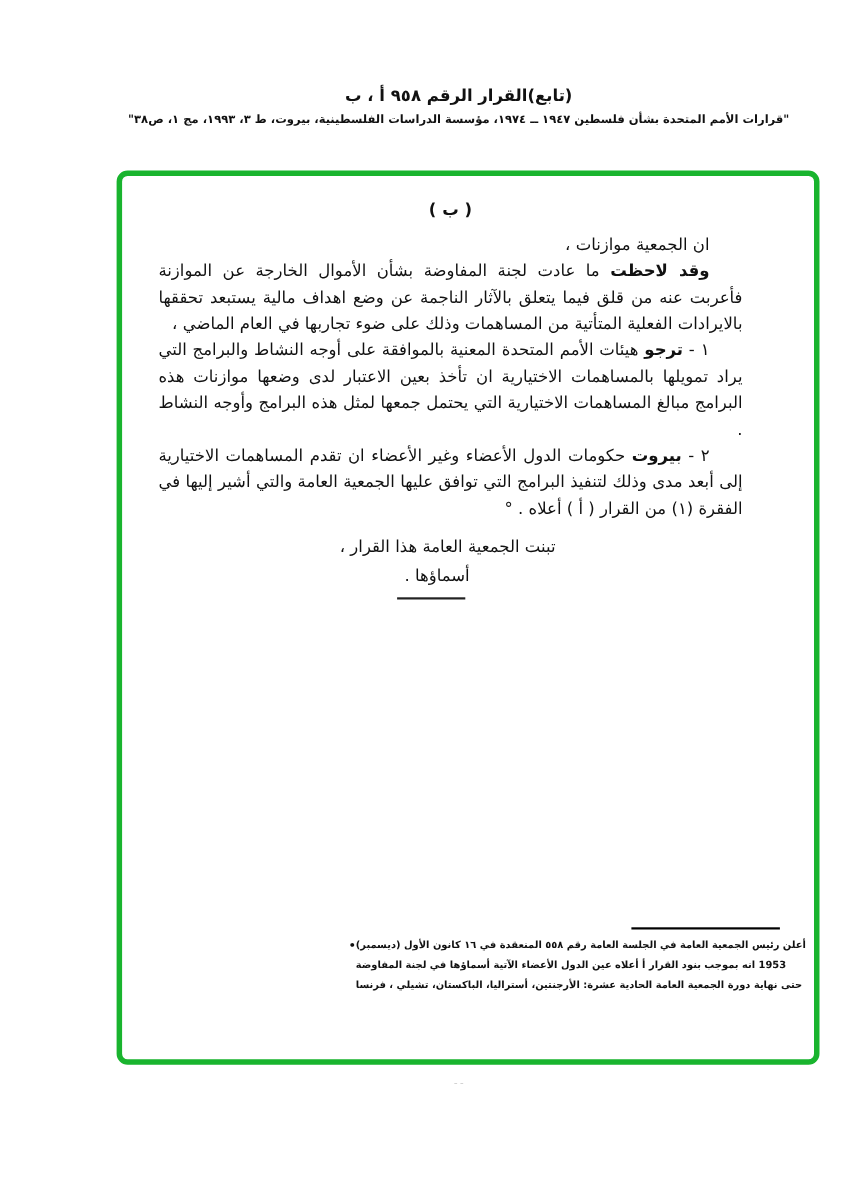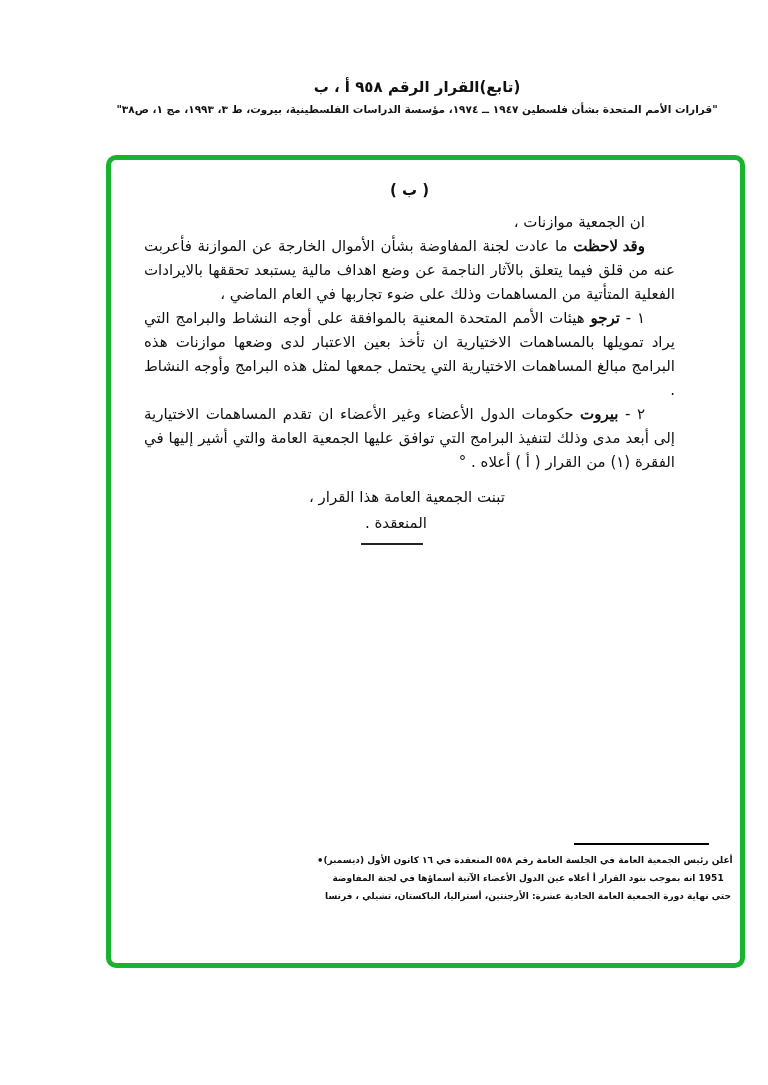--- a/index.html
+++ b/index.html
@@ -17,33 +17,33 @@
     box-sizing:border-box;border:5px solid var(--green,#19b42e);border-radius:10px;
     background:#fff;
   }
   .box-content{
     position:absolute;top:18px;right:65px;left:33px;
     direction:rtl;text-align:justify;
     font-size:15px;line-height:24px;
   }
   .section-label{text-align:center;font-weight:bold;font-size:15px;margin:0 0 8px 0;}
   .para{margin:0;text-indent:30px;}
-  .lead{font-weight:bold;font-family:Liberation Serif, serif;}
+  .lead{font-weight:bold;}
   .closing{margin:10px 170px 0 0;line-height:26px;}
   .closing-line{text-align:right;}
   .closing-line.c2{padding-right:8px;}
   .closing-line.c3{padding-right:78px;}
   .end-divider{width:62px;border-top:2px solid #222;margin:7px 82px 0 auto;}
   
   .footnote-area{position:absolute;top:683px;right:31px;width:392px;}
   .footnote-rule{width:135px;border-top:2px solid #000;margin:0 0 6px auto;}
   .footnote-row{display:flex;direction:ltr;align-items:flex-start;}
   .fn-marker{width:26px;font-size:10px;font-weight:bold;line-height:16px;padding-top:2px;}
   .fn-lines{flex:1;direction:rtl;font-size:9px;font-weight:bold;line-height:18px;}
-  .fn-line{text-align:center;white-space:nowrap;}
+  .fn-line{text-align:left;white-space:nowrap;}
   
   .page-number{position:absolute;top:982px;left:0;width:100%;text-align:center;
     font-size:14px;font-weight:bold;}
 </style>
 </head>
 <body>
 
 <div class="page">
 
   <div class="doc-header">
@@ -59,32 +59,32 @@
       <p class="para"><span>ان الجمعية موازنات ،</span></p>
 
       <p class="para"><span class="lead">وقد لاحظت</span><span> ما عادت لجنة المفاوضة بشأن الأموال الخارجة عن الموازنة فأعربت عنه من قلق فيما يتعلق بالآثار الناجمة عن وضع اهداف مالية يستبعد تحققها بالايرادات الفعلية المتأتية من المساهمات وذلك على ضوء تجاربها في العام الماضي ،</span></p>
 
       <p class="para"><span>١ - </span><span class="lead">ترجو</span><span> هيئات الأمم المتحدة المعنية بالموافقة على أوجه النشاط والبرامج التي يراد تمويلها بالمساهمات الاختيارية ان تأخذ بعين الاعتبار لدى وضعها موازنات هذه البرامج مبالغ المساهمات الاختيارية التي يحتمل جمعها لمثل هذه البرامج وأوجه النشاط .</span></p>
 
       <p class="para"><span>٢ - </span><span class="lead">بيروت</span><span> حكومات الدول الأعضاء وغير الأعضاء ان تقدم المساهمات الاختيارية إلى أبعد مدى وذلك لتنفيذ البرامج التي توافق عليها الجمعية العامة والتي أشير إليها في الفقرة (١) من القرار ( أ ) أعلاه . °</span></p>
 
       <div class="closing">
         <div class="closing-line c1">تبنت الجمعية العامة هذا القرار ،</div>
-        <div class="closing-line c3">المنعقدة .</div>
+        <div class="closing-line c3">أسماؤها .</div>
         <div class="end-divider"></div>
       </div>
     </div>
 
     <div class="footnote-area">
       <div class="footnote-rule"></div>
       <div class="footnote-row">
         <span class="fn-marker">•</span>
         <div class="fn-lines">
           <div class="fn-line">أعلن رئيس الجمعية العامة في الجلسة العامة رقم ٥٥٨ المنعقدة في ١٦ كانون الأول (ديسمبر)</div>
-          <div class="fn-line">1951 انه بموجب بنود القرار أ أعلاه عين الدول الأعضاء الآتية أسماؤها في لجنة المفاوضة</div>
+          <div class="fn-line">1953 انه بموجب بنود القرار أ أعلاه عين الدول الأعضاء الآتية أسماؤها في لجنة المفاوضة</div>
           <div class="fn-line">حتى نهاية دورة الجمعية العامة الحادية عشرة: الأرجنتين، أستراليا، الباكستان، تشيلي ، فرنسا</div>
         </div>
       </div>
     </div>
 
   </div>
 
   <div class="page-number">٢</div>
 
 </div>

